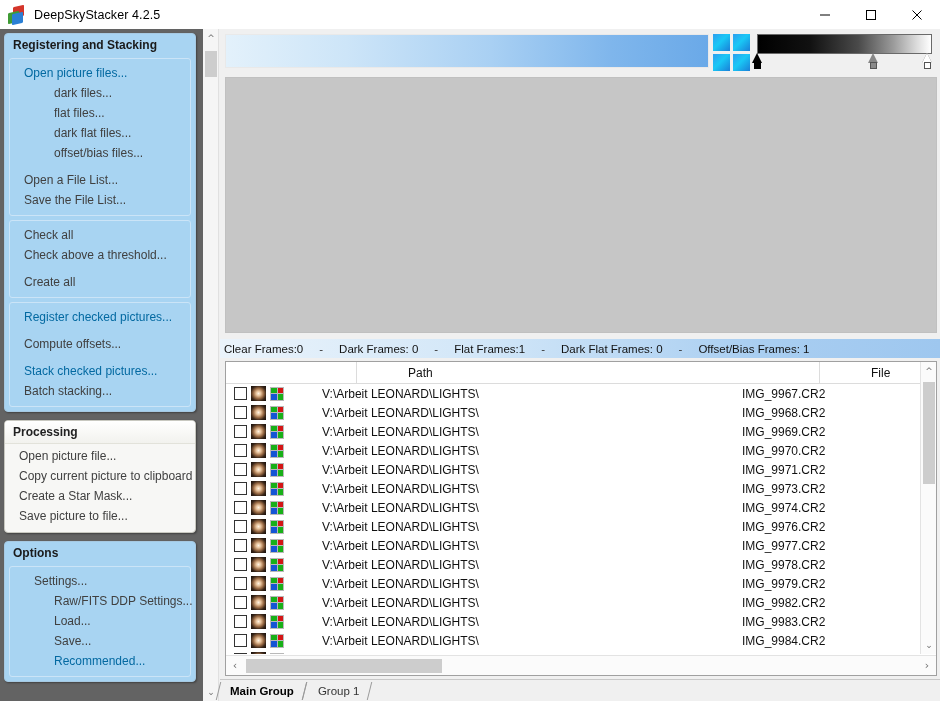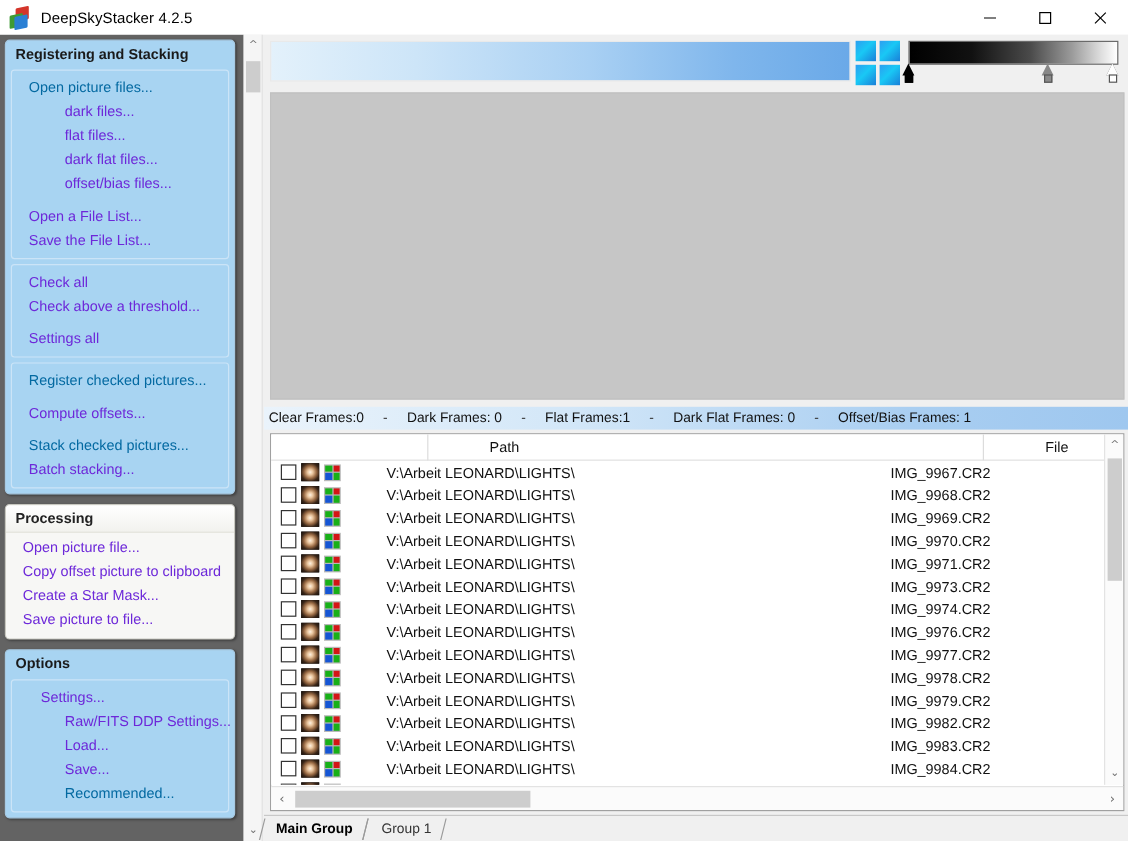--- a/index.html
+++ b/index.html
@@ -72,21 +72,21 @@
   .group {
     border: 1px solid #cbe4f7;
     border-radius: 3px;
     margin: 2px 4px 4px 4px;
     padding: 4px 0 5px 0;
   }
   .panel.white .group { border: none; margin: 0; padding: 2px 0 6px 0; }
   .mi {
     display: block;
     font-size: 12px;
-    color: #6d28d9;
+    color: #404040;
     padding: 3px 6px 3px 14px;
     line-height: 14px;
     white-space: nowrap;
     cursor: default;
   }
   .mi.red    { color: #0369a1; }
   .mi.indent { padding-left: 44px; }
   .mi.indent2{ padding-left: 24px; }
   .mi.gap    { margin-top: 7px; }
 
@@ -290,34 +290,34 @@
             <span class="mi indent">dark files...</span>
             <span class="mi indent">flat files...</span>
             <span class="mi indent">dark flat files...</span>
             <span class="mi indent">offset/bias files...</span>
             <span class="mi gap">Open a File List...</span>
             <span class="mi">Save the File List...</span>
           </div>
           <div class="group">
             <span class="mi">Check all</span>
             <span class="mi">Check above a threshold...</span>
-            <span class="mi gap">Settings all</span>
+            <span class="mi gap">Create all</span>
           </div>
           <div class="group">
             <span class="mi red">Register checked pictures...</span>
             <span class="mi gap">Compute offsets...</span>
             <span class="mi red gap">Stack checked pictures...</span>
             <span class="mi">Batch stacking...</span>
           </div>
         </div>
         <div class="panel white">
           <div class="panel-title">Processing</div>
           <div class="group">
             <span class="mi">Open picture file...</span>
-            <span class="mi">Copy offset picture to clipboard</span>
+            <span class="mi">Copy current picture to clipboard</span>
             <span class="mi">Create a Star Mask...</span>
             <span class="mi">Save picture to file...</span>
           </div>
         </div>
         <div class="panel blue">
           <div class="panel-title">Options</div>
           <div class="group">
             <span class="mi indent2">Settings...</span>
             <span class="mi indent">Raw/FITS DDP Settings...</span>
             <span class="mi indent">Load...</span>

